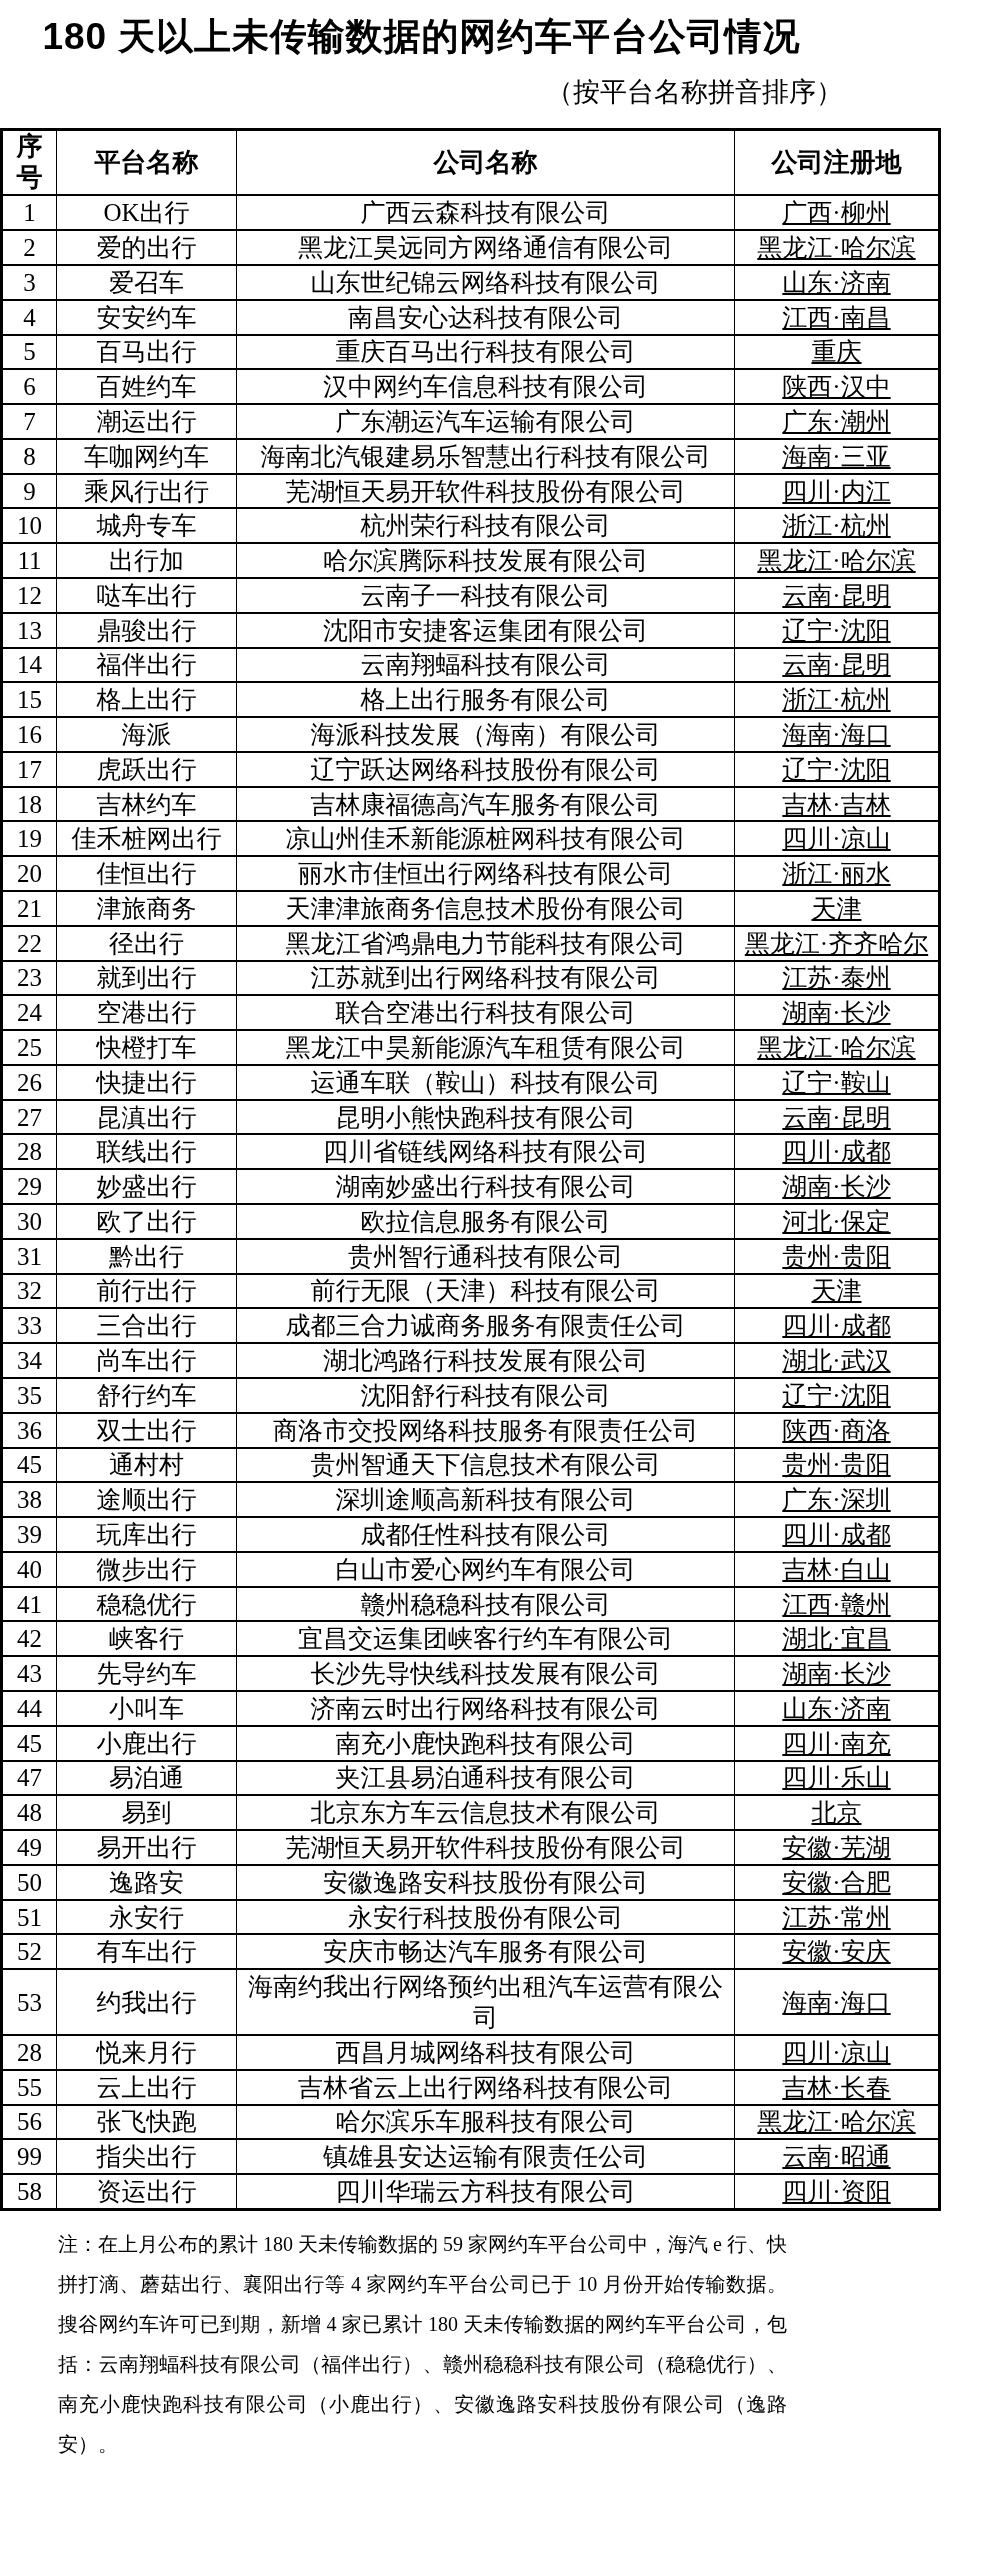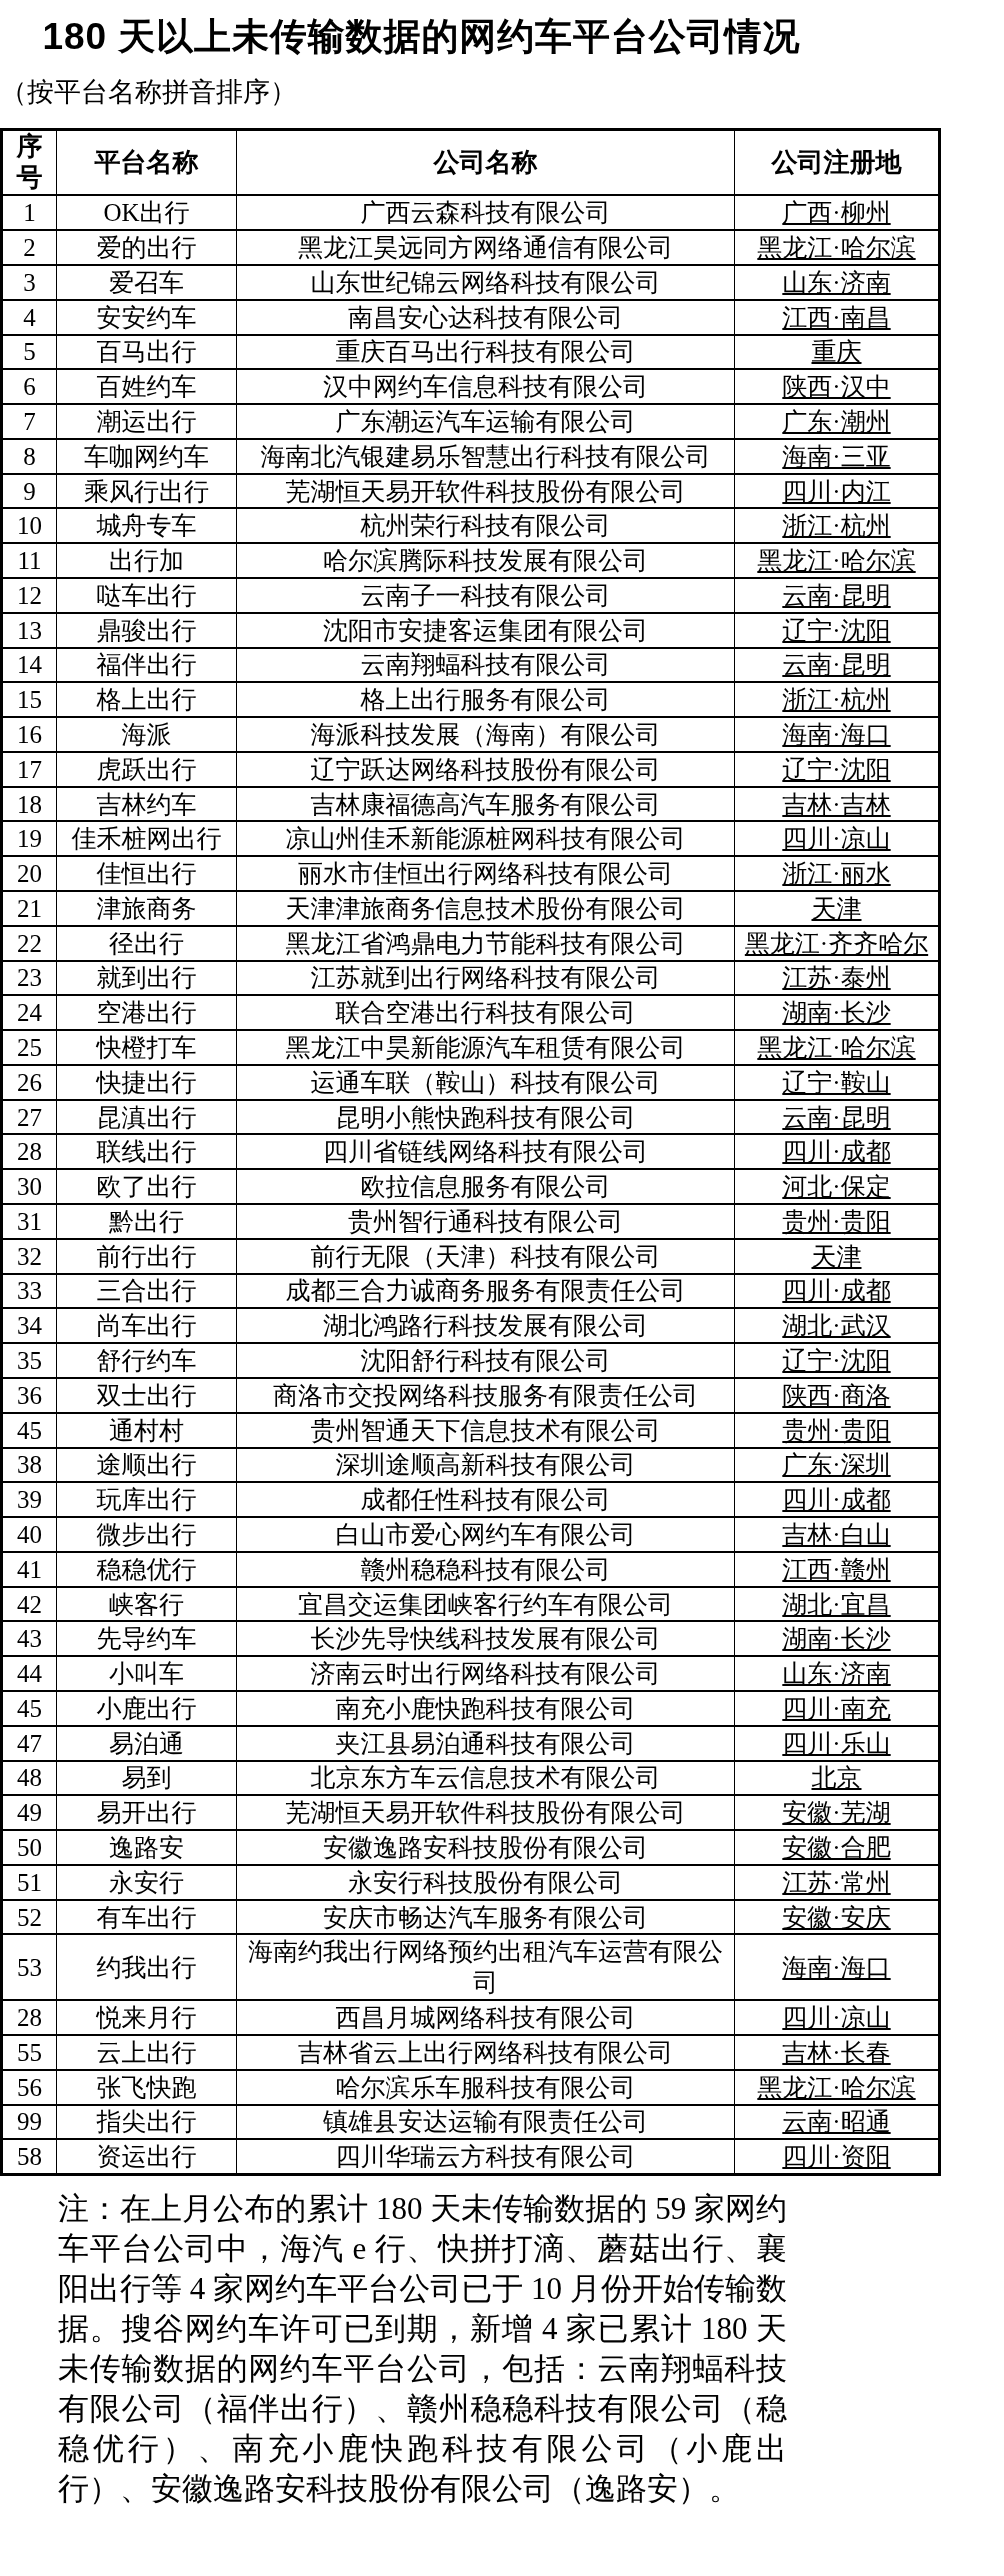--- a/index.html
+++ b/index.html
@@ -24,21 +24,21 @@
     text-align: center;
     font-family: "Liberation Sans", "DejaVu Sans", sans-serif;
     font-weight: 800;
     font-size: 37px;
     line-height: 52px;
     letter-spacing: 0.9px;
     color: #000000;
   }
   .doc-subtitle {
     margin: 13px 0 0 0;
-    text-align: left;
+    text-align: right;
     font-size: 27px;
     line-height: 33px;
     font-weight: 400;
     color: #000000;
   }
   table.platforms {
     border-collapse: collapse;
     margin: 18.6px auto 0 auto;
     width: 938px;
     table-layout: fixed;
@@ -77,21 +77,21 @@
     word-break: break-all;
     padding: 0 13px;
     line-height: 30px;
   }
   td.seq-cell { font-size: 24px; }
   td.location-cell { white-space: nowrap; padding: 0.9px 1.9px; text-decoration: underline; }
   .footnote {
     margin: 13px 56px 0 58px;
     text-align: justify;
     text-justify: inter-ideograph;
-    font-size: 31px;
+    font-size: 20px;
     line-height: 40px;
     color: #000000;
   }
 </style>
 </head>
 <body>
 
 <div class="doc">
 
   <h1 class="doc-title">180 天以上未传输数据的网约车平台公司情况</h1>
@@ -303,20 +303,26 @@
       <td class="location-cell">云南·昆明</td>
     </tr>
 
     <tr>
       <td class="seq-cell">28</td>
       <td class="platform-cell">联线出行</td>
       <td class="company-cell">四川省链线网络科技有限公司</td>
       <td class="location-cell">四川·成都</td>
     </tr>
 
+    <tr>
+      <td class="seq-cell">29</td>
+      <td class="platform-cell">妙盛出行</td>
+      <td class="company-cell">湖南妙盛出行科技有限公司</td>
+      <td class="location-cell">湖南·长沙</td>
+    </tr>
 
     <tr>
       <td class="seq-cell">30</td>
       <td class="platform-cell">欧了出行</td>
       <td class="company-cell">欧拉信息服务有限公司</td>
       <td class="location-cell">河北·保定</td>
     </tr>
 
     <tr>
       <td class="seq-cell">31</td>

